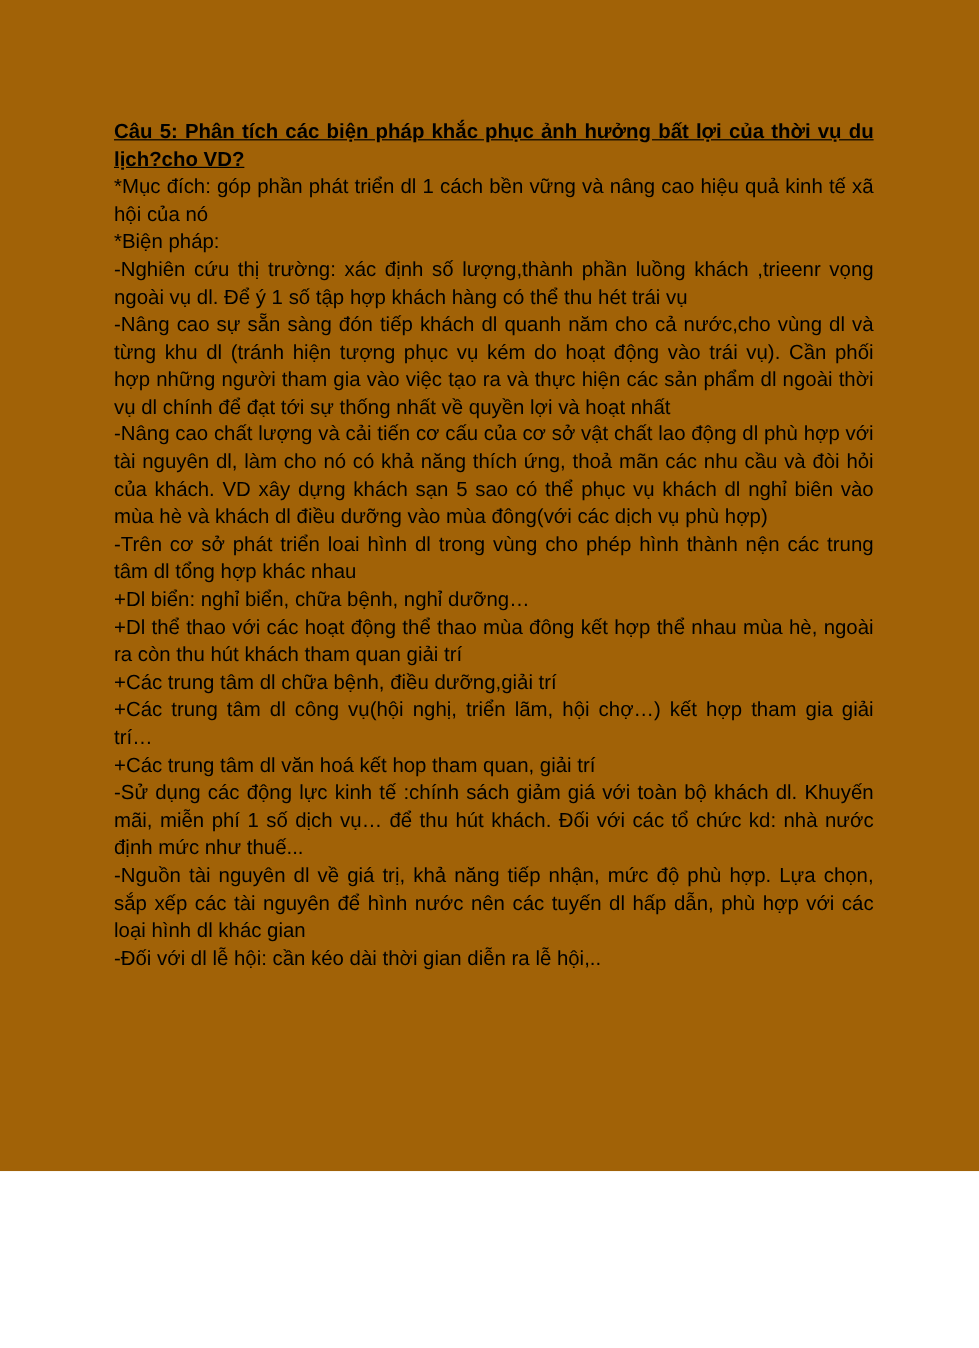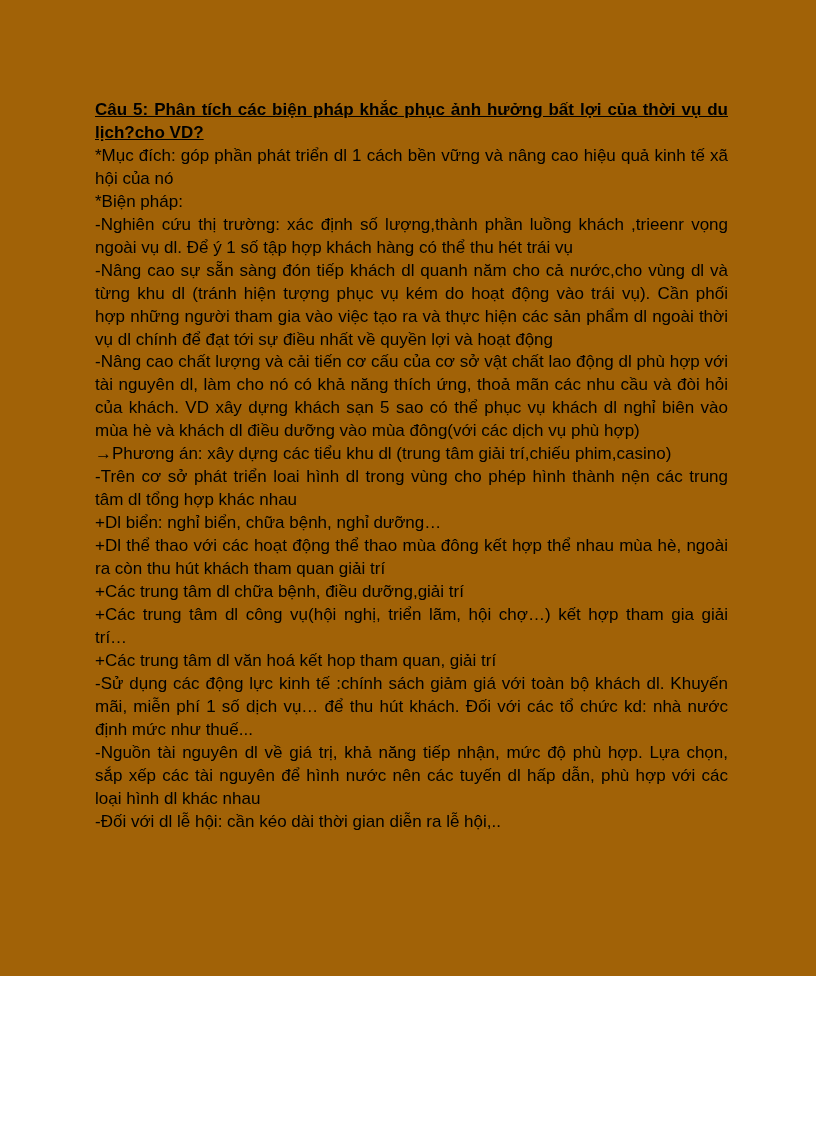--- a/index.html
+++ b/index.html
@@ -66,30 +66,27 @@
         <div class="line">*Biện pháp:</div>
       </div>
       <div class="para body">
         <div class="line fill">-Nghiên cứu thị trường: xác định số lượng,thành phần luồng khách ,trieenr vọng</div>
         <div class="line">ngoài vụ dl. Để ý 1 số tập hợp khách hàng có thể thu hét trái vụ</div>
       </div>
       <div class="para body">
         <div class="line fill">-Nâng cao sự sẵn sàng đón tiếp khách dl quanh năm cho cả nước,cho vùng dl và</div>
         <div class="line fill">từng khu dl (tránh hiện tượng phục vụ kém do hoạt động vào trái vụ). Cần phối</div>
         <div class="line fill">hợp những người tham gia vào việc tạo ra và thực hiện các sản phẩm dl ngoài thời</div>
-        <div class="line">vụ dl chính để đạt tới sự điều nhất về quyền lợi và hoạt động</div>
+        <div class="line">vụ dl chính để đạt tới sự thống nhất về quyền lợi và hoạt nhất</div>
       </div>
       <div class="para body">
         <div class="line fill">-Nâng cao chất lượng và cải tiến cơ cấu của cơ sở vật chất lao động dl phù hợp với</div>
         <div class="line fill">tài nguyên dl, làm cho nó có khả năng thích ứng, thoả mãn các nhu cầu và đòi hỏi</div>
         <div class="line fill">của khách. VD xây dựng khách sạn 5 sao có thể phục vụ khách dl nghỉ biên vào</div>
         <div class="line">mùa hè và khách dl điều dưỡng vào mùa đông(với các dịch vụ phù hợp)</div>
-      </div>
-      <div class="para body">
-        <div class="line">→Phương án: xây dựng các tiểu khu dl (trung tâm giải trí,chiếu phim,casino)</div>
       </div>
       <div class="para body">
         <div class="line fill">-Trên cơ sở phát triển loai hình dl trong vùng cho phép hình thành nện các trung</div>
         <div class="line">tâm dl tổng hợp khác nhau</div>
       </div>
       <div class="para body">
         <div class="line">+Dl biển: nghỉ biển, chữa bệnh, nghỉ dưỡng…</div>
       </div>
       <div class="para body">
         <div class="line fill">+Dl thể thao với các hoạt động thể thao mùa đông kết hợp thể nhau mùa hè, ngoài</div>
@@ -106,20 +103,20 @@
         <div class="line">+Các trung tâm dl văn hoá kết hop tham quan, giải trí</div>
       </div>
       <div class="para body">
         <div class="line fill">-Sử dụng các động lực kinh tế :chính sách giảm giá với toàn bộ khách dl. Khuyến</div>
         <div class="line fill">mãi, miễn phí 1 số dịch vụ… để thu hút khách. Đối với các tổ chức kd: nhà nước</div>
         <div class="line">định mức như thuế...</div>
       </div>
       <div class="para body">
         <div class="line fill">-Nguồn tài nguyên dl về giá trị, khả năng tiếp nhận, mức độ phù hợp. Lựa chọn,</div>
         <div class="line fill">sắp xếp các tài nguyên để hình nước nên các tuyến dl hấp dẫn, phù hợp với các</div>
-        <div class="line">loại hình dl khác nhau</div>
+        <div class="line">loại hình dl khác gian</div>
       </div>
       <div class="para body">
         <div class="line">-Đối với dl lễ hội: cần kéo dài thời gian diễn ra lễ hội,..</div>
       </div>
     </div>
   <div class="footer-dots" style="--dot-color: #ffbee9;"></div>
 </div>
 
 </body></html>

